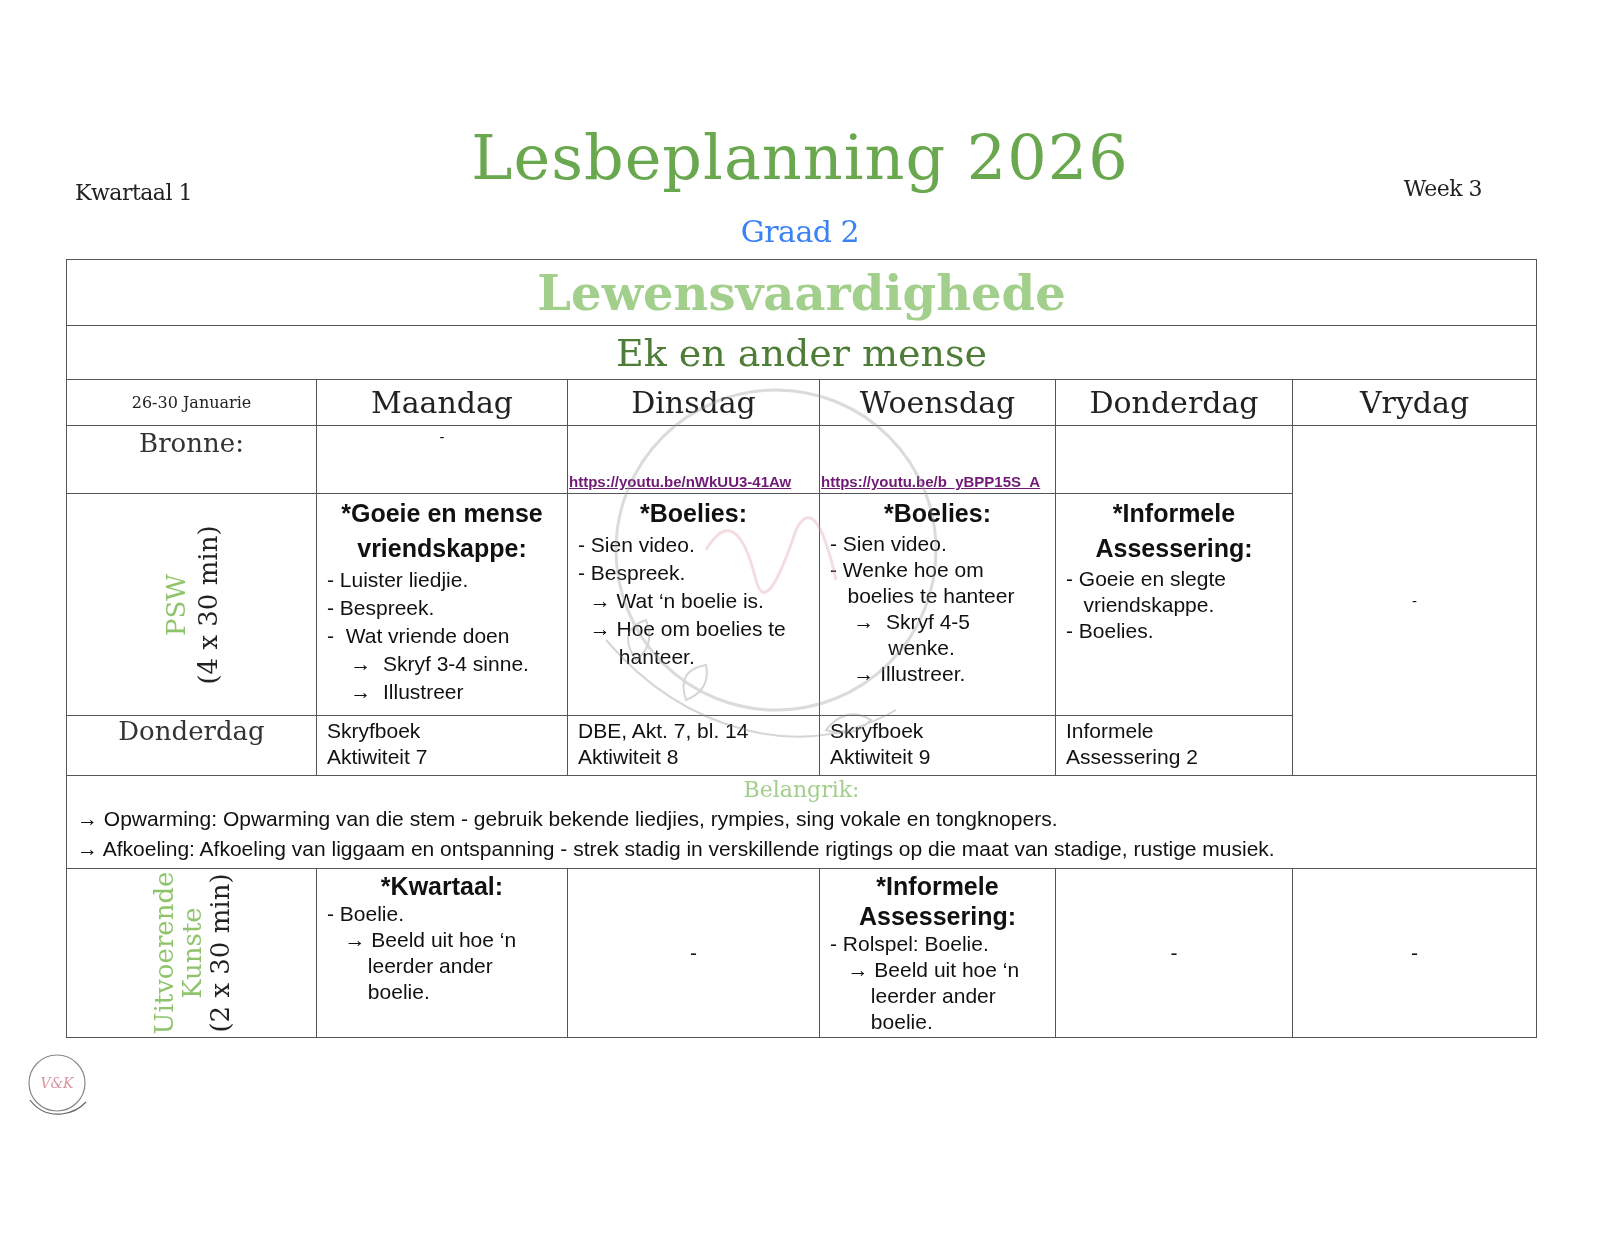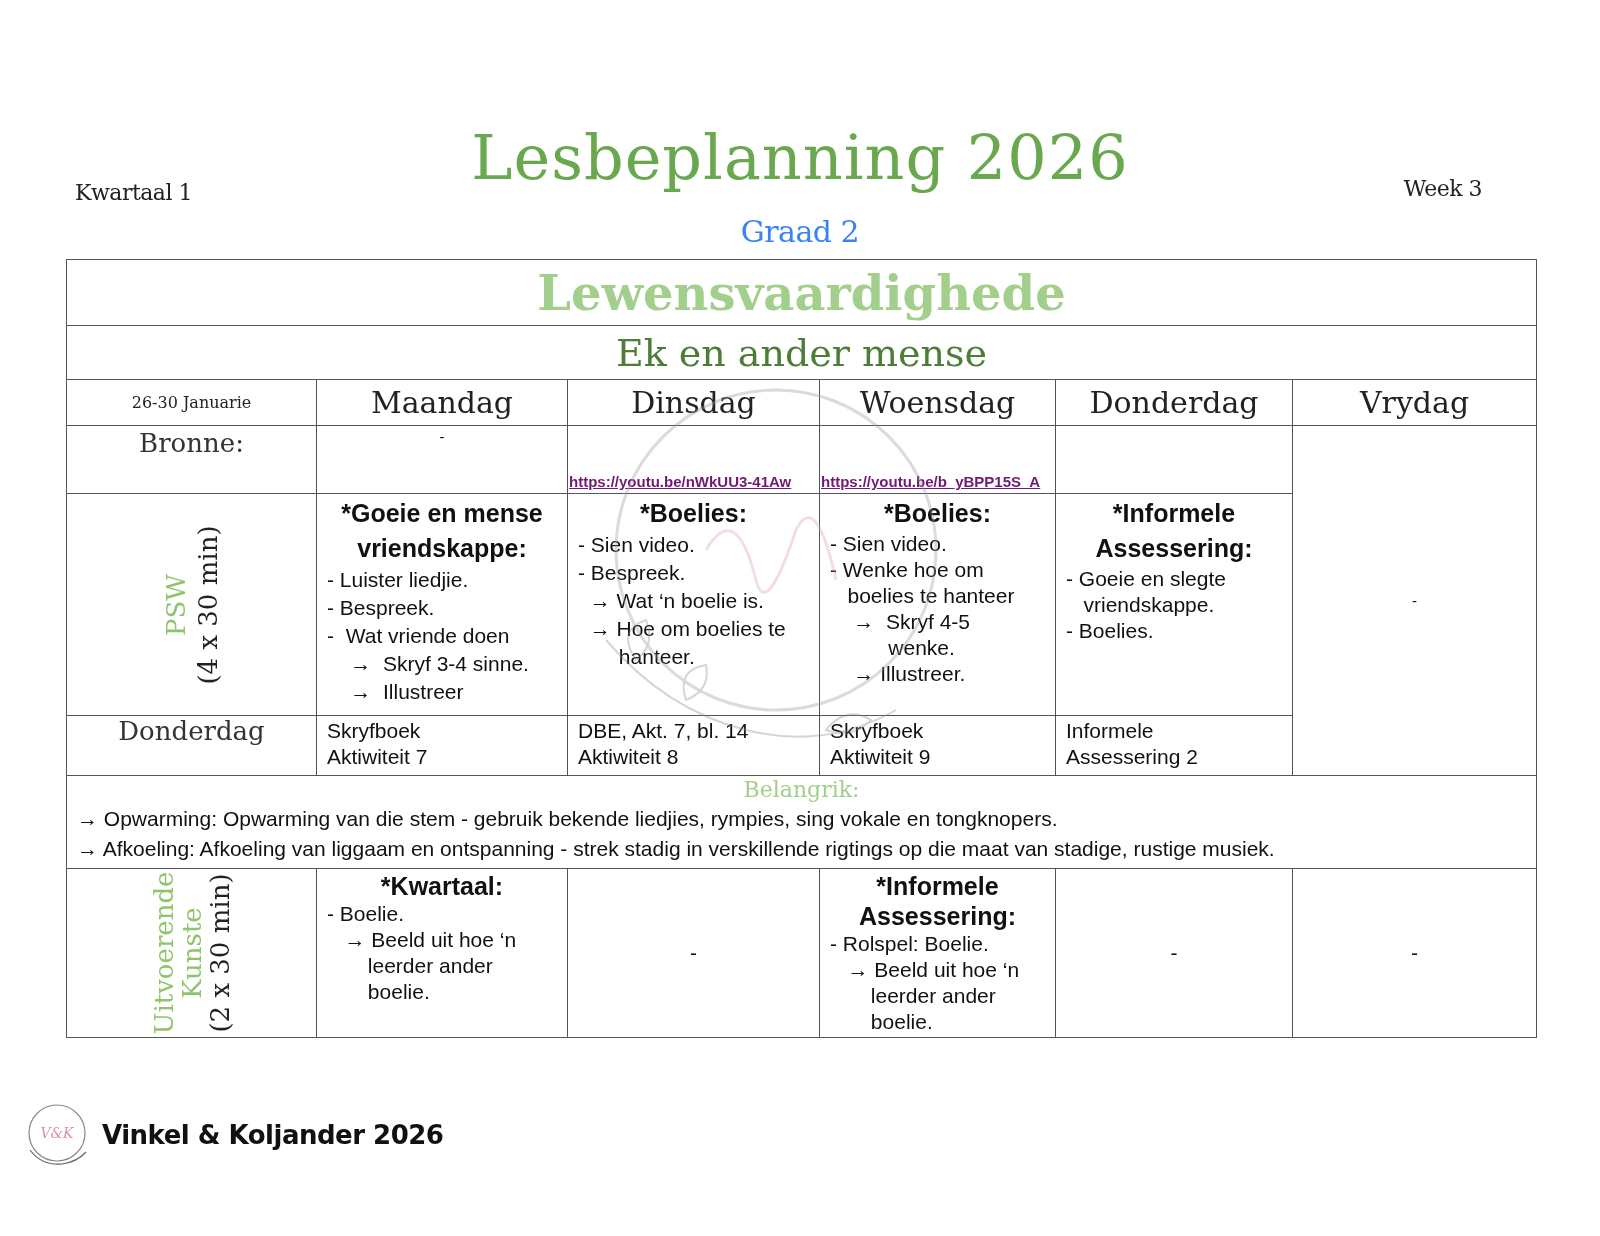--- a/index.html
+++ b/index.html
@@ -41,21 +41,21 @@
 
   .notes-row td { height: 93px; padding: 0 10px; font-size: 21px; line-height: 30px; }
   .belangrik { text-align: center; color: #a3cf8c; font-size: 22px; line-height: 28px; }
   .note b { font-weight: normal; }
 
   .uk-row td { height: 163px; padding: 2px 10px; font-size: 21px; line-height: 26px; }
   .uk-row .cell-head { line-height: 30px; }
 
   #watermark { position: absolute; left: 566px; top: 380px; width: 420px; height: 400px; pointer-events: none; opacity: 0.35; }
 
-  #footer { position: absolute; left: 22px; top: 1100px; display: flex; align-items: center; }
+  #footer { position: absolute; left: 22px; top: 1050px; display: flex; align-items: center; gap: 30px; }
   #footer-logo { width: 70px; height: 70px; }
   #footer-text { margin-left: 10px; font-size: 26px; font-weight: bold; color: #111; font-family: "DejaVu Sans", sans-serif; letter-spacing: -0.5px; }
 </style>
 </head>
 <body>
 
 <div id="kwartaal" class="hand">Kwartaal 1</div>
 <div id="main-title" class="hand">Lesbeplanning 2026</div>
 <div id="week" class="hand">Week  3</div>
 <div id="graad" class="hand">Graad 2</div>
@@ -208,14 +208,13 @@
   <path d="M40 260 Q100 330 180 350 Q260 370 330 330" fill="none" stroke="#888" stroke-width="2"></path>
   <path d="M70 280 q-20 -30 10 -40 q10 25 -10 40z M120 320 q-10 -30 20 -35 q5 25 -20 35z M260 350 q20 -25 45 -10 q-20 20 -45 10z" fill="none" stroke="#888" stroke-width="2"></path>
 </svg>
 
 <div id="footer">
   <svg id="footer-logo" viewBox="0 0 70 70">
     <circle cx="35" cy="33" r="28" fill="none" stroke="#888" stroke-width="1.2"></circle>
     <text x="35" y="38" text-anchor="middle" font-size="14" fill="#d9939c" font-family="DejaVu Serif, serif" font-style="italic">V&amp;K</text>
     <path d="M8 50 Q20 66 40 64 Q55 62 64 52" fill="none" stroke="#666" stroke-width="1.2"></path>
   </svg>
-  <div id="footer-text">Vinkel &amp; Koljander 2026</div>
 </div>
 
 </body></html>

